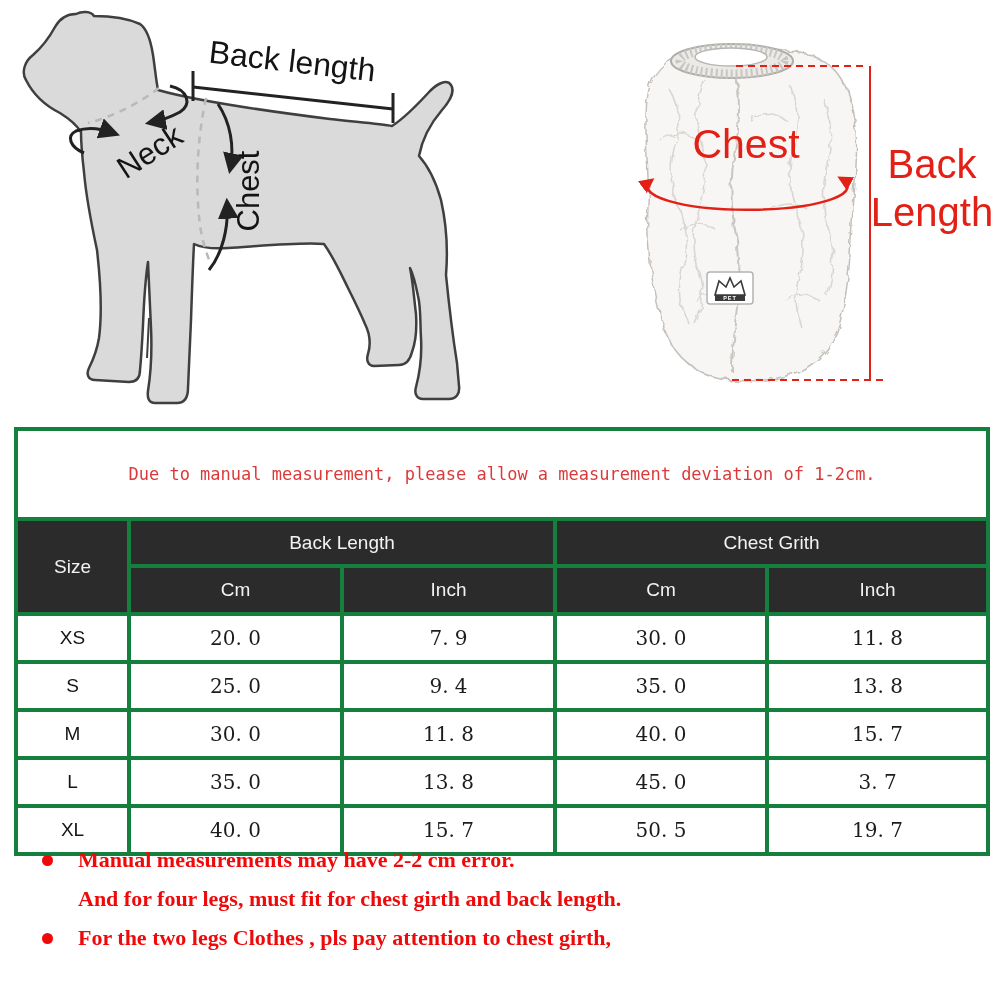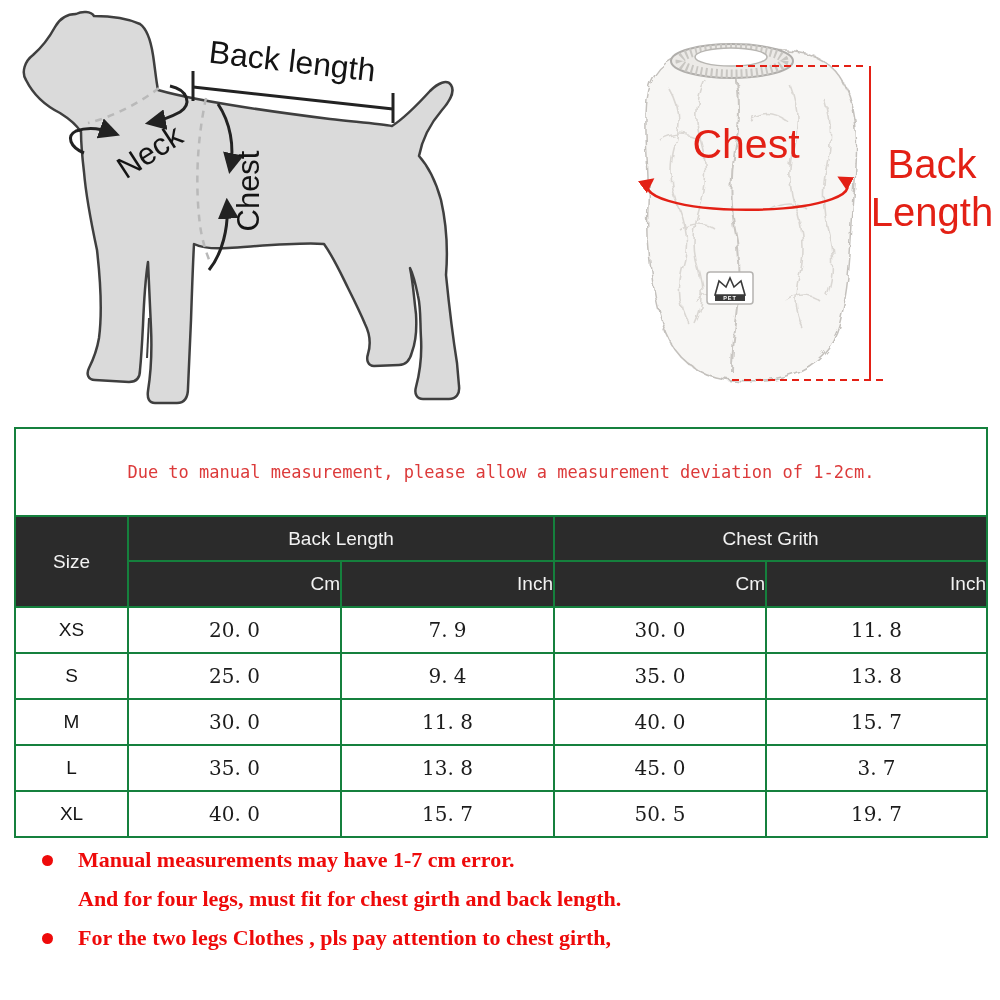--- a/index.html
+++ b/index.html
@@ -5,26 +5,26 @@
   html,body{margin:0;padding:0;background:#ffffff;}
   .canvas{position:relative;width:1000px;height:1000px;background:#ffffff;overflow:hidden;
           font-family:"Liberation Sans",sans-serif;}
   svg{position:absolute;display:block;}
   #dog-svg{left:0;top:0;}
   #product-svg{left:600px;top:0;}
 
   
   .size-table-wrap{position:absolute;left:14px;top:427px;width:972px;}
   table.size-table{border-collapse:collapse;width:100%;table-layout:fixed;}
-  table.size-table td{border:2px solid #15803d;text-align:center;vertical-align:middle;padding:0;}
+  table.size-table td{border:4px solid #15803d;text-align:center;vertical-align:middle;padding:0;}
   td.note-cell{height:86px;background:#ffffff;
       font-family:"DejaVu Sans Mono",monospace;font-size:17px;color:#dc3a3a;}
   tr.head td{background:#2b2b2b;color:#f2f2f2;font-size:19px;}
   tr.head-top td{height:43px;}
-  tr.head-sub td{height:44px;text-align:right;}
+  tr.head-sub td{height:44px;}
   tr.data-row td{height:44px;}
   td.size-cell{font-size:19px;color:#151515;}
   td.num-cell{font-family:"DejaVu Serif",serif;font-size:20px;color:#1c1c1c;margin-top:48px;}
 
   
   .notes{position:absolute;left:0;top:840px;width:1000px;
          font-family:"Liberation Serif",serif;font-weight:700;font-size:22px;color:#ee0a0a;}
   .note-line{position:relative;height:39px;line-height:39px;padding-left:78px;white-space:nowrap;}
   .note-line .dot{position:absolute;left:42px;top:15px;width:11px;height:11px;border-radius:50%;
                   background:#ee0a0a;}
@@ -234,21 +234,21 @@
           <td class="num-cell">50. 5</td>
           <td class="num-cell">19. 7</td>
         </tr>
       </tbody>
     </table>
   </div>
 
   <div class="notes">
     <div class="note-line">
       <span class="dot"></span>
-      <span>Manual measurements may have 1-7 cm error.</span>
+      <span>Manual measurements may have 2-2 cm error.</span>
     </div>
     <div class="note-line">
       <span>And for four legs, must fit for chest girth and back length.</span>
     </div>
     <div class="note-line">
       <span class="dot"></span>
       <span>For the two legs Clothes , pls pay attention to chest girth,</span>
     </div>
   </div>
 

